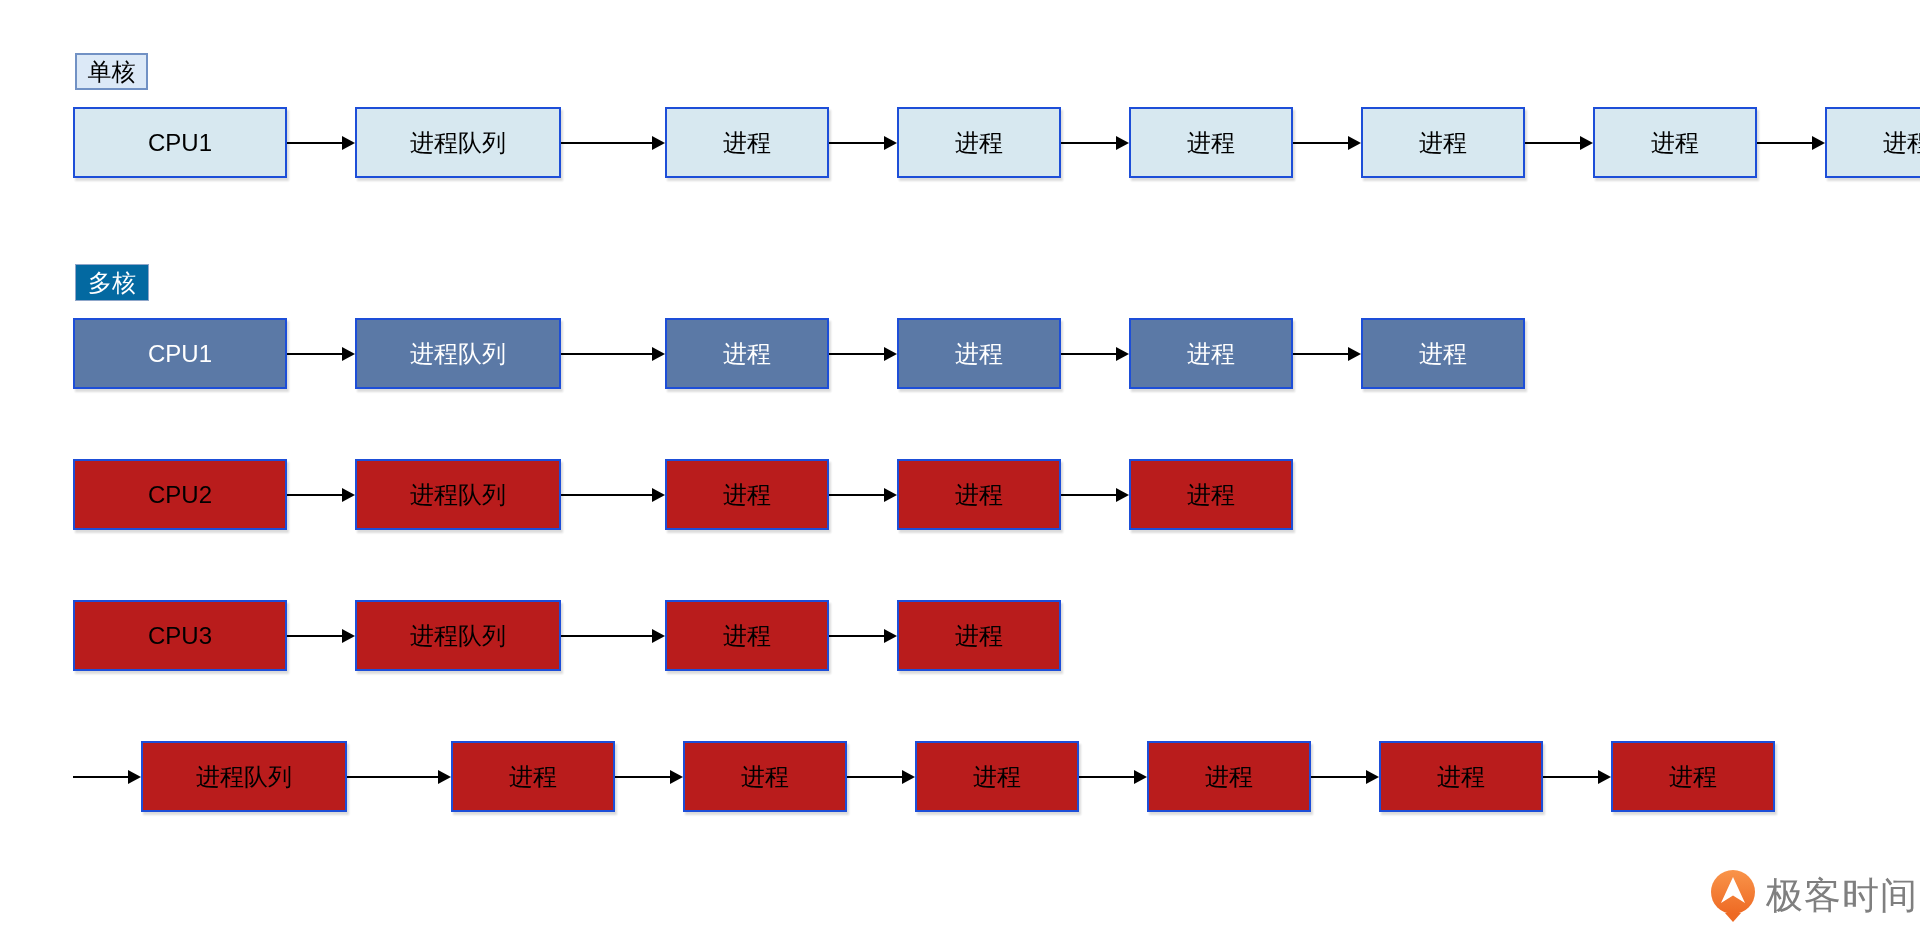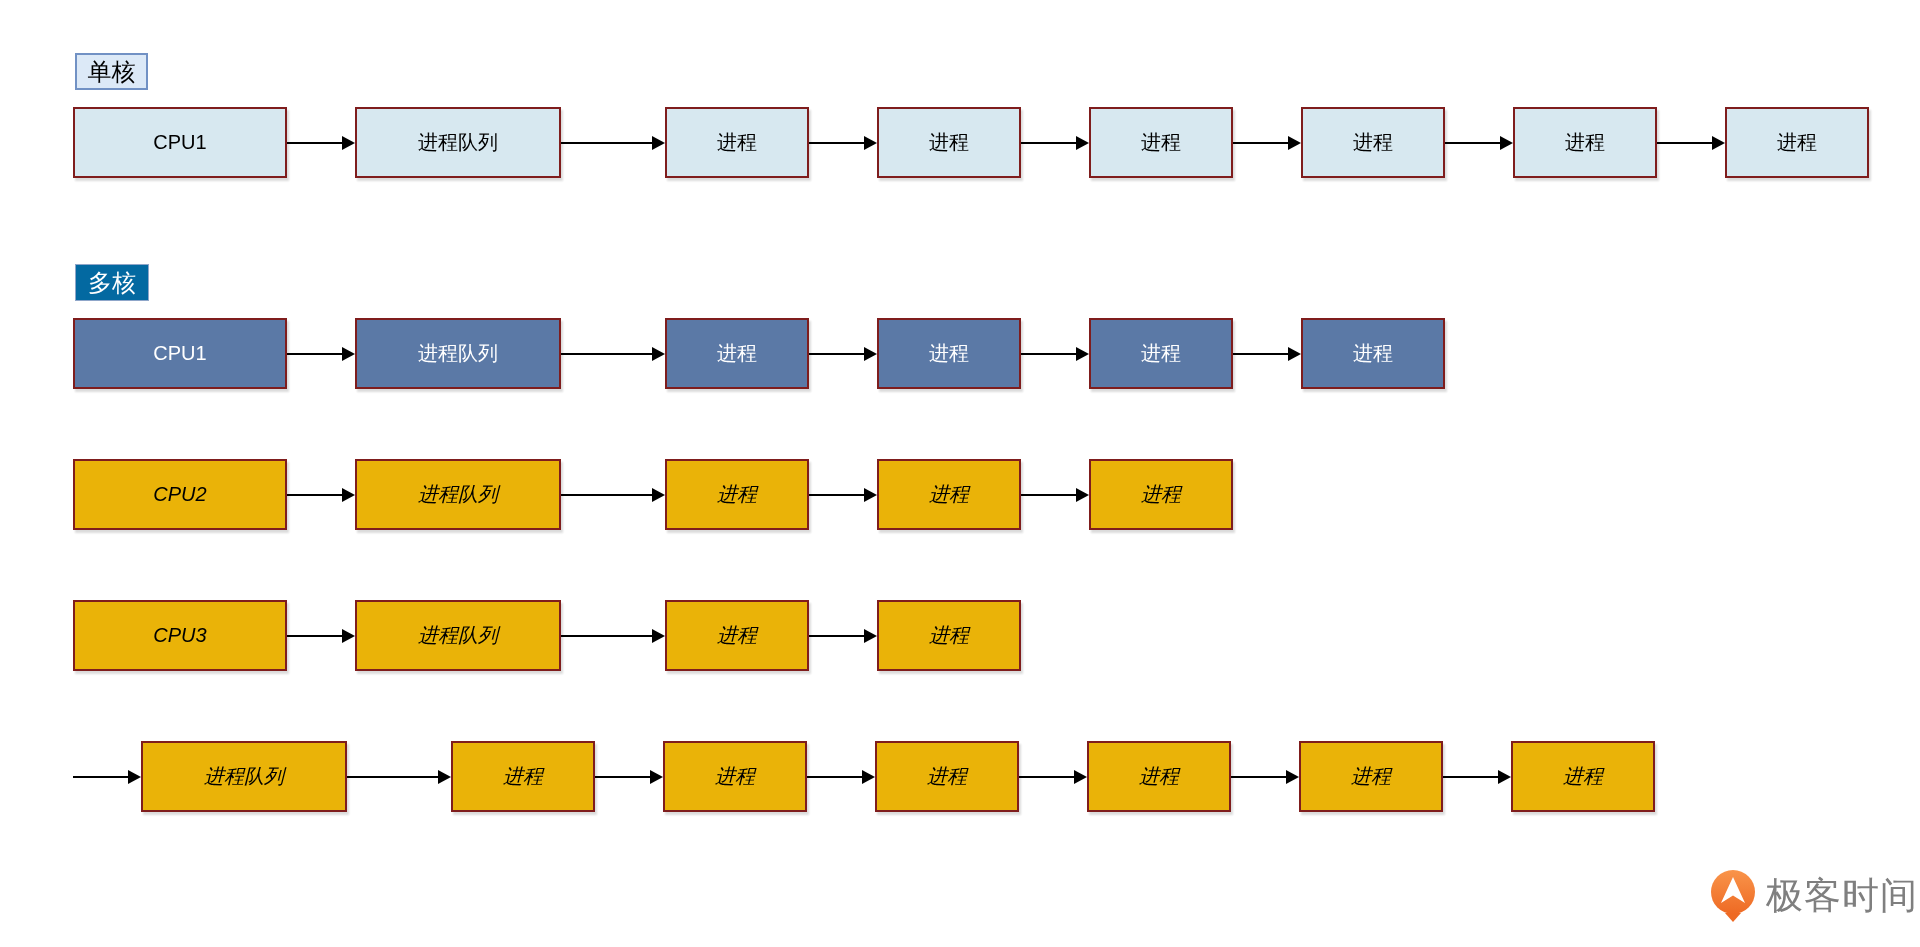--- a/index.html
+++ b/index.html
@@ -13,29 +13,29 @@
   .sec-label.multi{top:264px;width:74px;height:37px;background:#0369a1;color:#ffffff;border:1px solid #8fa6c9;}
 
   
   .row{position:absolute;left:73px;display:flex;align-items:stretch;height:71px;}
   .row.r1{top:107px;}
   .row.r2{top:318px;}
   .row.r3{top:459px;}
   .row.r4{top:600px;}
   .row.r5{top:741px;}
 
-  .box{height:71px;box-sizing:border-box;border:2px solid #7f1d1d;display:flex;align-items:center;
-    justify-content:center;font-size:20px;color:#000;background:#fff;
+  .box{height:71px;box-sizing:border-box;border:2px solid #1d4ed8;display:flex;align-items:center;
+    justify-content:center;font-size:24px;color:#000;background:#fff;
     box-shadow:2px 3px 2px rgba(0,0,0,0.14);}
   .cpu{width:214px;}
   .queue{width:206px;}
-  .proc{width:144px;}
+  .proc{width:164px;}
   .light{background:#d7e8f0;}
   .dark{background:#5b79a6;color:#ffffff;}
-  .plain{background:#eab308;font-style:italic;}
+  .plain{background:#b91c1c;}
 
   
   .arrow{width:68px;height:14px;align-self:center;position:relative;flex:none;}
   .arrow.long{width:104px;}
   .arrow::before{content:"";position:absolute;left:0;right:11px;top:6px;height:2px;background:#000;}
   .arrow::after{content:"";position:absolute;right:0;top:0;width:0;height:0;
     border-left:13px solid #000;border-top:7px solid transparent;border-bottom:7px solid transparent;}
 
   
   .brand{position:absolute;left:1706px;top:869px;display:flex;align-items:center;justify-content:flex-end;}

